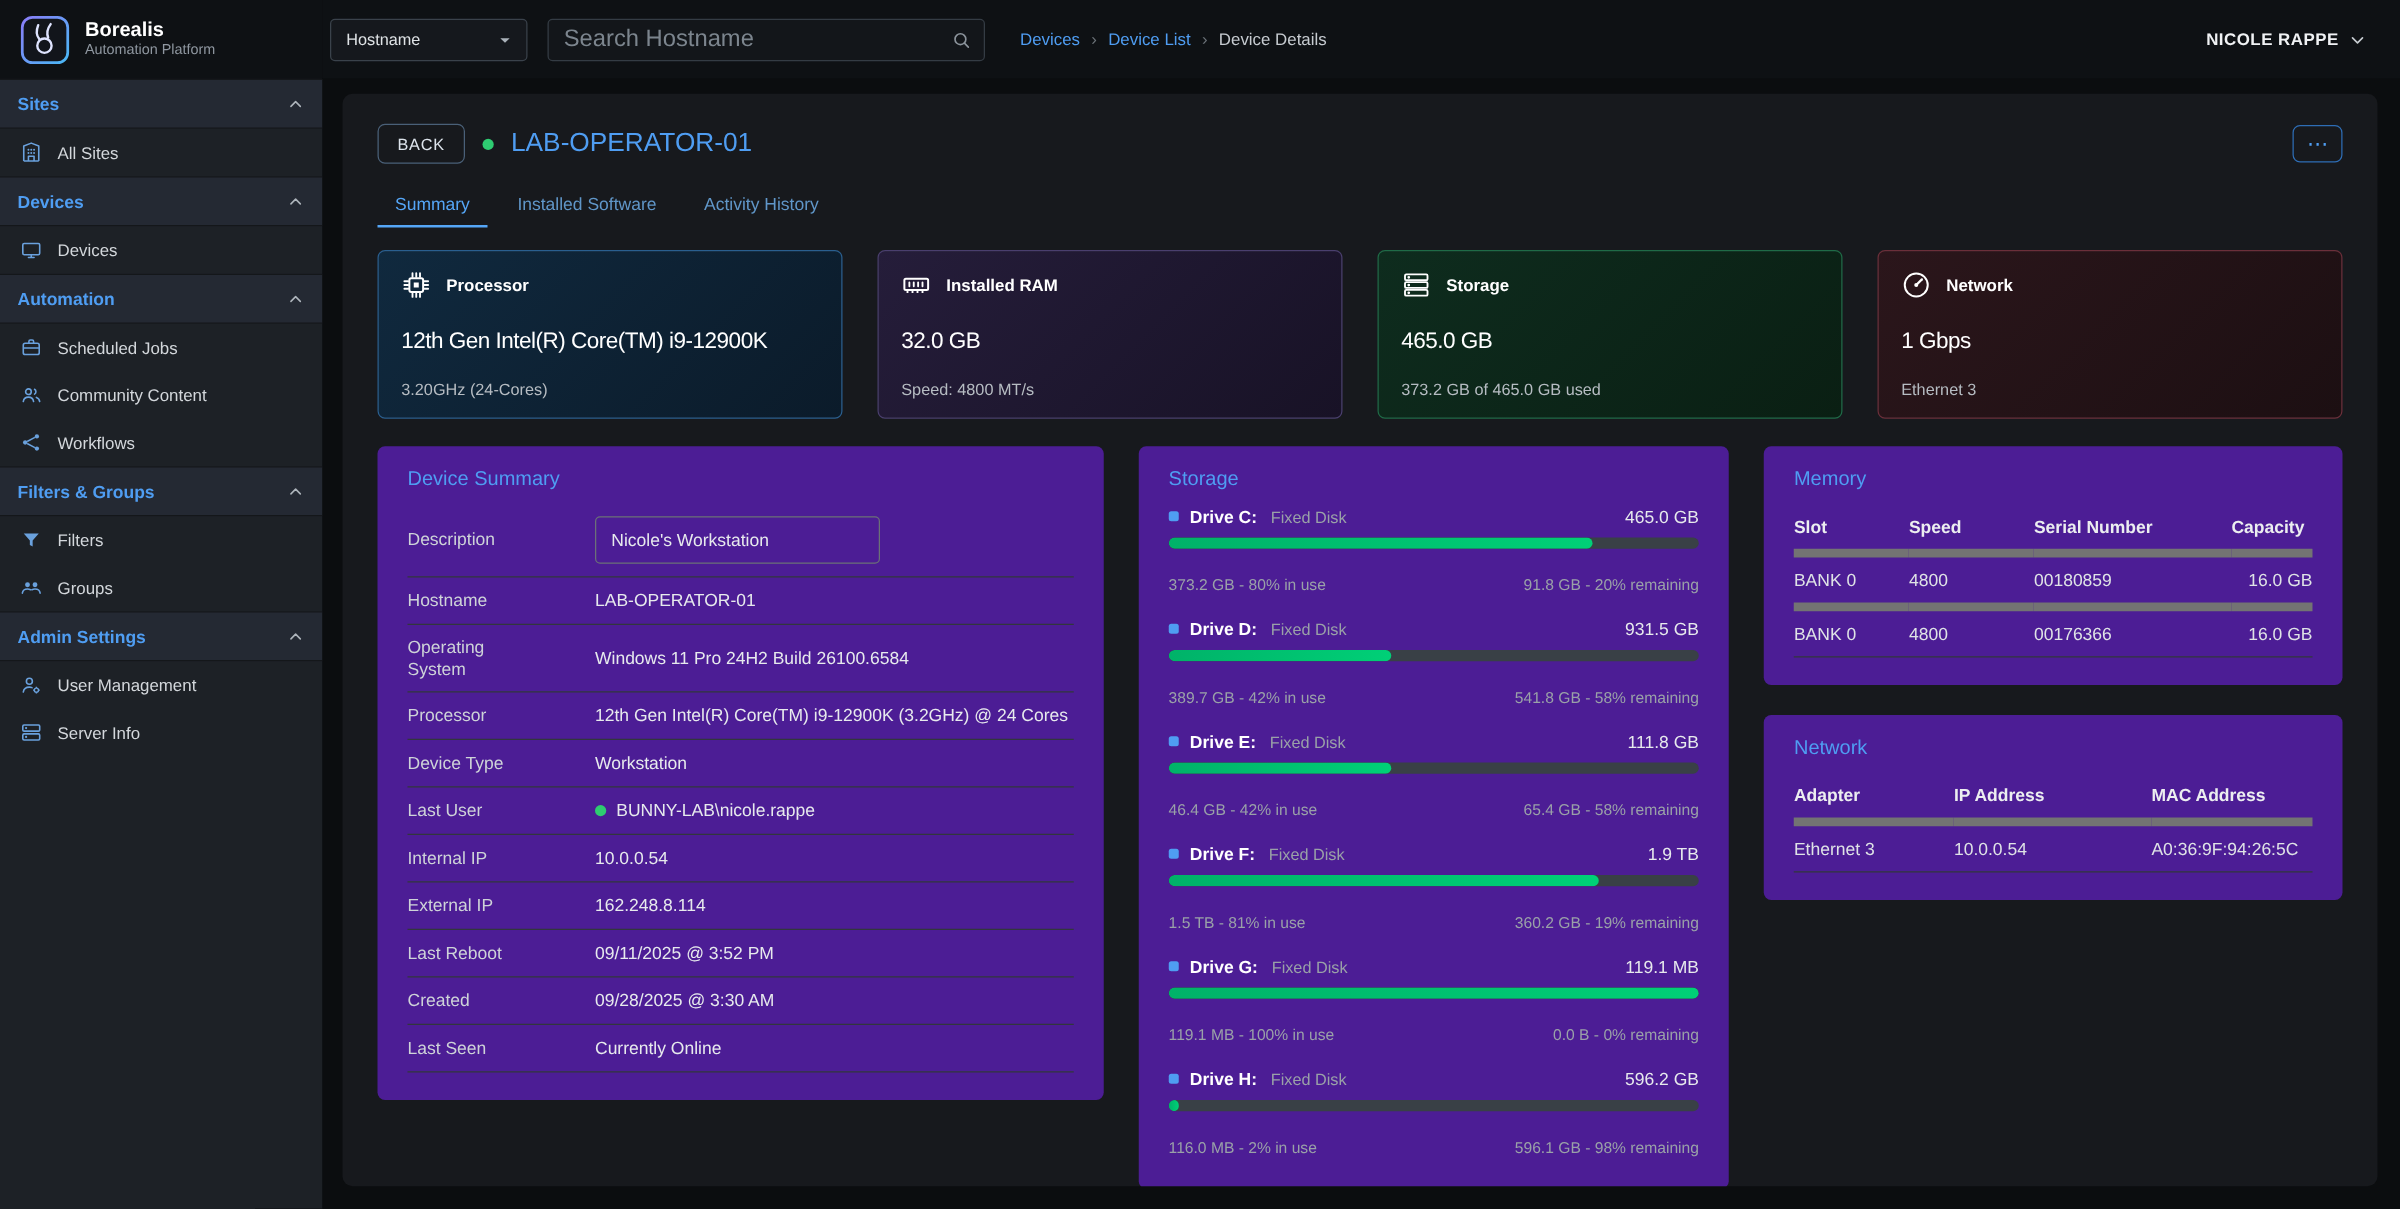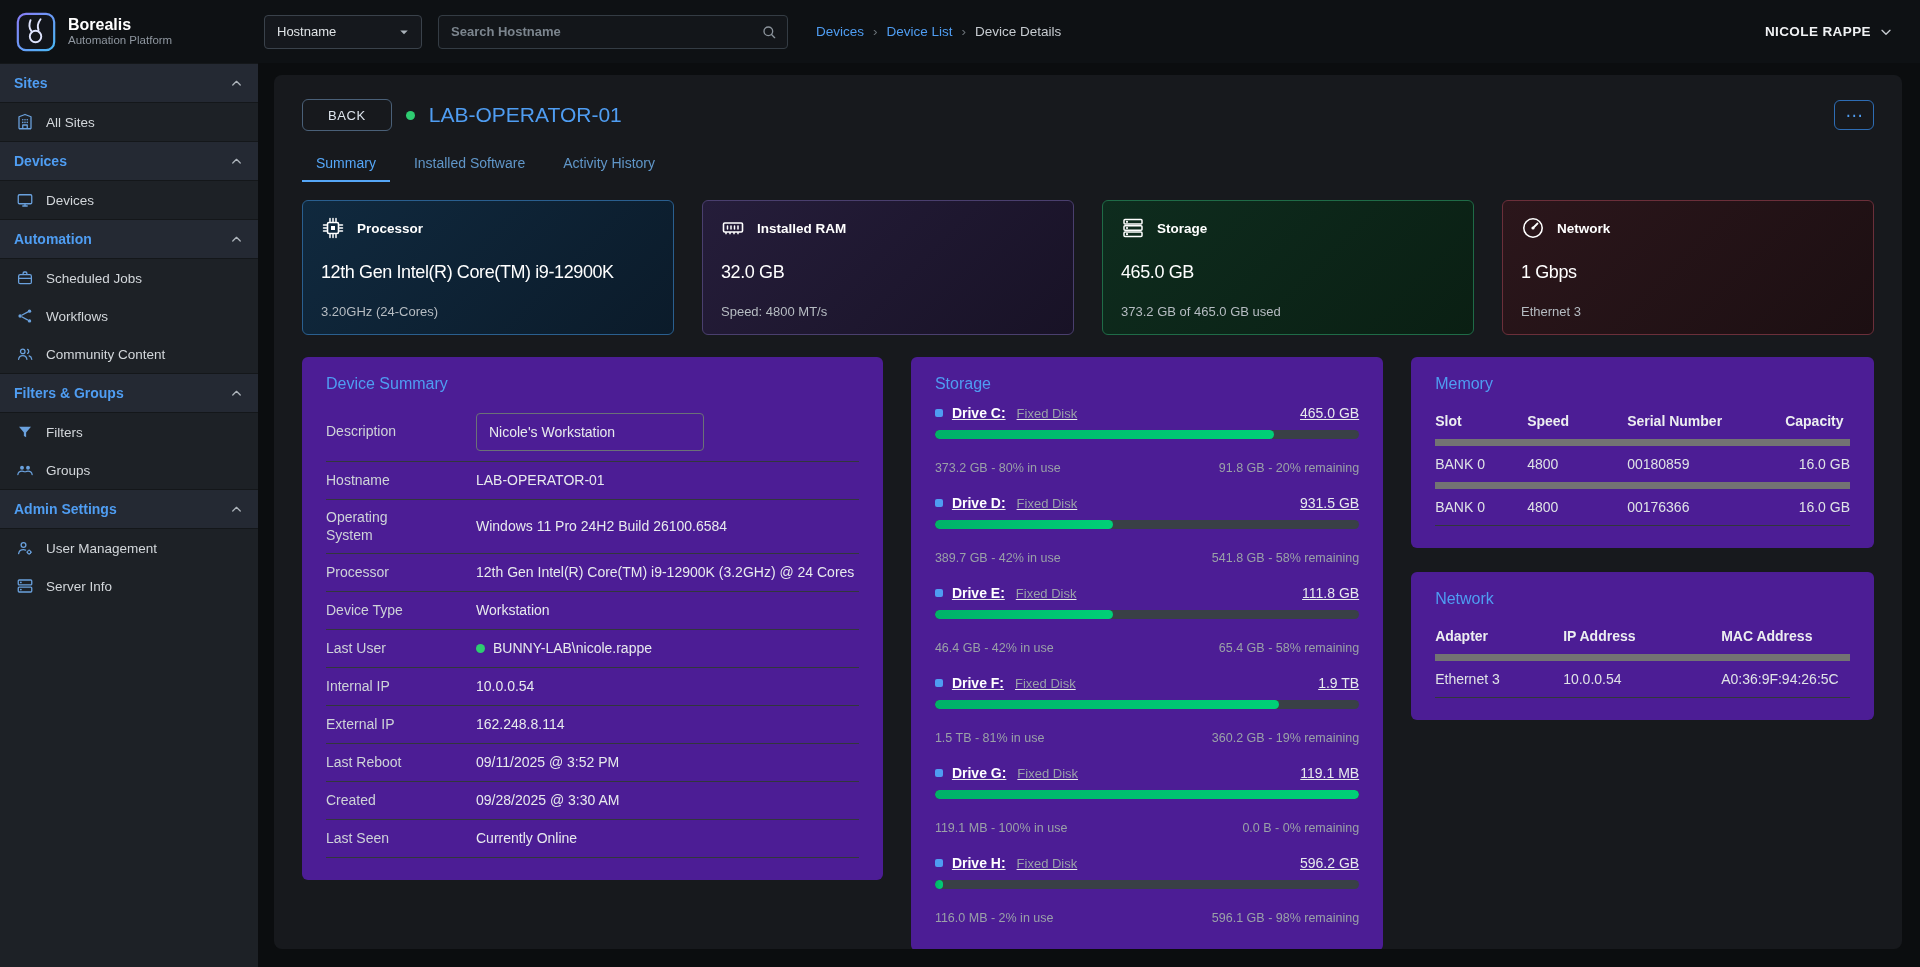--- a/index.html
+++ b/index.html
@@ -10,21 +10,21 @@
 
   
   .logo-cell { grid-column:1; grid-row:1; background:#0e1114; display:flex; align-items:center; gap:12px; padding:0 16px; }
   .logo-text { display:flex; flex-direction:column; line-height:1.15; }
   .logo-title { font-size:16px; font-weight:700; color:#ffffff; }
   .logo-sub { font-size:11.5px; color:#8f97a0; }
 
   .topbar { grid-column:2; grid-row:1; background:#0e1114; display:flex; align-items:center; gap:16px; padding:0 26px 0 6px; }
   .select-box { width:158px; height:34px; background:#15181d; border:1px solid #3a424b; border-radius:4px; display:flex; align-items:center; justify-content:space-between; padding:0 8px 0 12px; color:#dfe3e6; font-size:13px; cursor:pointer; }
   .search-box { width:350px; height:34px; background:#13161a; border:1px solid #343c44; border-radius:4px; display:flex; align-items:center; padding:0 10px 0 12px; }
-  .search-box input { flex:1; background:transparent; border:none; outline:none; color:#dfe3e6; font-size:13px;font-weight:bold; }
+  .search-box input { flex:1; background:transparent; border:none; outline:none; color:#dfe3e6; font-size:19px; }
   .search-box input::placeholder { color:#7c858e; }
   .search-box .sicon { color:#8b939b; display:flex; }
 
   .breadcrumb { display:flex; align-items:center; gap:9px; font-size:13.5px; margin-left:12px; }
   .crumb-link { color:#4f9df2; cursor:pointer; }
   .crumb-sep { color:#6b7278; }
   .crumb-current { color:#c6cbd0; }
 
   .user-menu { margin-left:auto; display:flex; align-items:center; gap:7px; font-size:13.5px; font-weight:700; letter-spacing:.4px; color:#f0f2f4; cursor:pointer; }
   .user-menu .chev { color:#c7ccd1; display:flex; }
@@ -35,21 +35,21 @@
   .side-header .chev { color:#aeb5bc; display:flex; }
   .side-item { display:flex; align-items:center; gap:12px; padding:10px 16px; color:#d3d7db; font-size:13.5px; cursor:pointer; }
   .side-item .icon { width:18px; height:18px; color:#6aa1dd; display:flex; flex-shrink:0; }
   .side-item svg { width:18px; height:18px; }
 
   
   .main { grid-column:2; grid-row:2; background:#0b0d0f; padding:12px 18px 18px 16px; }
   .container { background:#17191d; border-radius:8px; height:100%; padding:24px 28px; overflow:hidden; }
 
   .page-header { display:flex; align-items:center; gap:14px; }
-  .back-btn { height:32px; padding:0 25px; border:1px solid #4a6078; border-radius:6px; background:transparent; color:#dde4ec; font-size:13px; letter-spacing:.6px; cursor:pointer; font-family:inherit; }
+  .back-btn { height:32px; padding:0 15px; border:1px solid #4a6078; border-radius:6px; background:transparent; color:#dde4ec; font-size:13px; letter-spacing:.6px; cursor:pointer; font-family:inherit; }
   .status-dot { width:9px; height:9px; border-radius:50%; background:#2ecc71; }
   .device-name { color:#4f9df2; font-size:21px; font-weight:500; }
   .more-btn { margin-left:auto; width:40px; height:30px; border:1px solid #2e6db5; border-radius:6px; background:transparent; color:#4f9df2; font-size:17px; line-height:1; cursor:pointer; font-family:inherit; }
 
   .tabs { display:flex; gap:10px; margin-top:14px; }
   .tab { padding:10px 14px 9px; font-size:14px; color:#6096c8; cursor:pointer; border-bottom:2px solid transparent; }
   .tab.active { color:#55a6f7; border-bottom-color:#55a6f7; }
 
   
   .cards { display:grid; grid-template-columns:repeat(4,1fr); gap:28px; margin-top:18px; }
@@ -73,21 +73,21 @@
   .ds-row { display:flex; align-items:center; border-bottom:1px solid #32373c; padding:9px 0; min-height:38px; }
   .ds-label { width:150px; padding-right:45px; flex-shrink:0; color:#ced3d8; font-size:14px; line-height:1.25; }
   .ds-value { color:#e7eaed; font-size:14px; line-height:1.35; }
   .desc-input { width:228px; height:38px; background:transparent; border:1px solid #6b7177; border-radius:4px; padding:0 12px; color:#e7eaed; font-size:14px; outline:none; font-family:inherit; }
   .inline-dot { display:inline-flex; align-items:center; gap:8px; }
   .inline-dot .status-dot { flex-shrink:0; }
 
   
   .drive { margin-bottom:20px; }
   .drive:last-child { margin-bottom:4px; }
-  .drive-top { display:flex; align-items:center; gap:9px;text-decoration:underline; }
+  .drive-top { display:flex; align-items:center; gap:9px; }
   .bullet { width:8px; height:8px; background:#4f9df2; border-radius:2px; flex-shrink:0; }
   .drive-name { font-weight:700; font-size:14px; color:#ffffff; }
   .drive-type { color:#9aa1a8; font-size:13px; margin-left:2px; }
   .drive-size { margin-left:auto; font-size:14px; color:#e7eaed; }
   .bar { height:9px; background:#394046; border-radius:5px; margin-top:9px; overflow:hidden; }
   .fill { height:100%; background:linear-gradient(90deg,#00b269,#00d077); border-radius:5px; }
   .drive-bottom { display:flex; justify-content:space-between; color:#9aa1a8; font-size:12.5px; margin-top:22px; }
 
   
   .tbl { width:100%; border-collapse:collapse; }
@@ -210,37 +210,37 @@
         <svg viewBox="0 0 24 24">
             <rect x="3.5" y="7.5" width="17" height="12" rx="2" fill="none" stroke="currentColor" stroke-width="1.7"></rect>
             <path d="M9.5 7.5v-2a1.5 1.5 0 011.5-1.5h2a1.5 1.5 0 011.5 1.5v2M3.5 12.5h17" stroke="currentColor" stroke-width="1.7" fill="none"></path>
           </svg>
       </span>
       <span>Scheduled Jobs</span>
     </div>
     <div class="side-item">
       <span class="icon">
         <svg viewBox="0 0 24 24">
+            <circle cx="9" cy="8.5" r="3" fill="none" stroke="currentColor" stroke-width="1.7"></circle>
+            <path d="M3.5 19c.5-3 2.7-4.7 5.5-4.7s5 1.7 5.5 4.7" fill="none" stroke="currentColor" stroke-width="1.7" stroke-linecap="round"></path>
+            <path d="M15.5 5.9a3 3 0 010 5.2M17.5 14.6c2 .6 3.2 2.1 3.5 4.4" fill="none" stroke="currentColor" stroke-width="1.7" stroke-linecap="round"></path>
+          </svg>
+      </span>
+      <span>Community Content</span>
+    </div>
+    <div class="side-item">
+      <span class="icon">
+        <svg viewBox="0 0 24 24">
             <circle cx="5.5" cy="12" r="2.3" fill="currentColor"></circle>
             <circle cx="18" cy="5.5" r="2.3" fill="currentColor"></circle>
             <circle cx="18" cy="18.5" r="2.3" fill="currentColor"></circle>
             <path d="M7.6 10.9l8.3-4.4M7.6 13.1l8.3 4.4" stroke="currentColor" stroke-width="1.6"></path>
           </svg>
       </span>
       <span>Workflows</span>
-    </div>
-    <div class="side-item">
-      <span class="icon">
-        <svg viewBox="0 0 24 24">
-            <circle cx="9" cy="8.5" r="3" fill="none" stroke="currentColor" stroke-width="1.7"></circle>
-            <path d="M3.5 19c.5-3 2.7-4.7 5.5-4.7s5 1.7 5.5 4.7" fill="none" stroke="currentColor" stroke-width="1.7" stroke-linecap="round"></path>
-            <path d="M15.5 5.9a3 3 0 010 5.2M17.5 14.6c2 .6 3.2 2.1 3.5 4.4" fill="none" stroke="currentColor" stroke-width="1.7" stroke-linecap="round"></path>
-          </svg>
-      </span>
-      <span>Community Content</span>
     </div>
 
     <div class="side-header">
       <span>Filters &amp; Groups</span>
       <span class="chev">
           <svg viewBox="0 0 24 24" width="15" height="15">
             <path d="M6 14.5l6-6 6 6" fill="none" stroke="currentColor" stroke-width="2" stroke-linecap="round" stroke-linejoin="round"></path>
           </svg>
         </span>
     </div>

